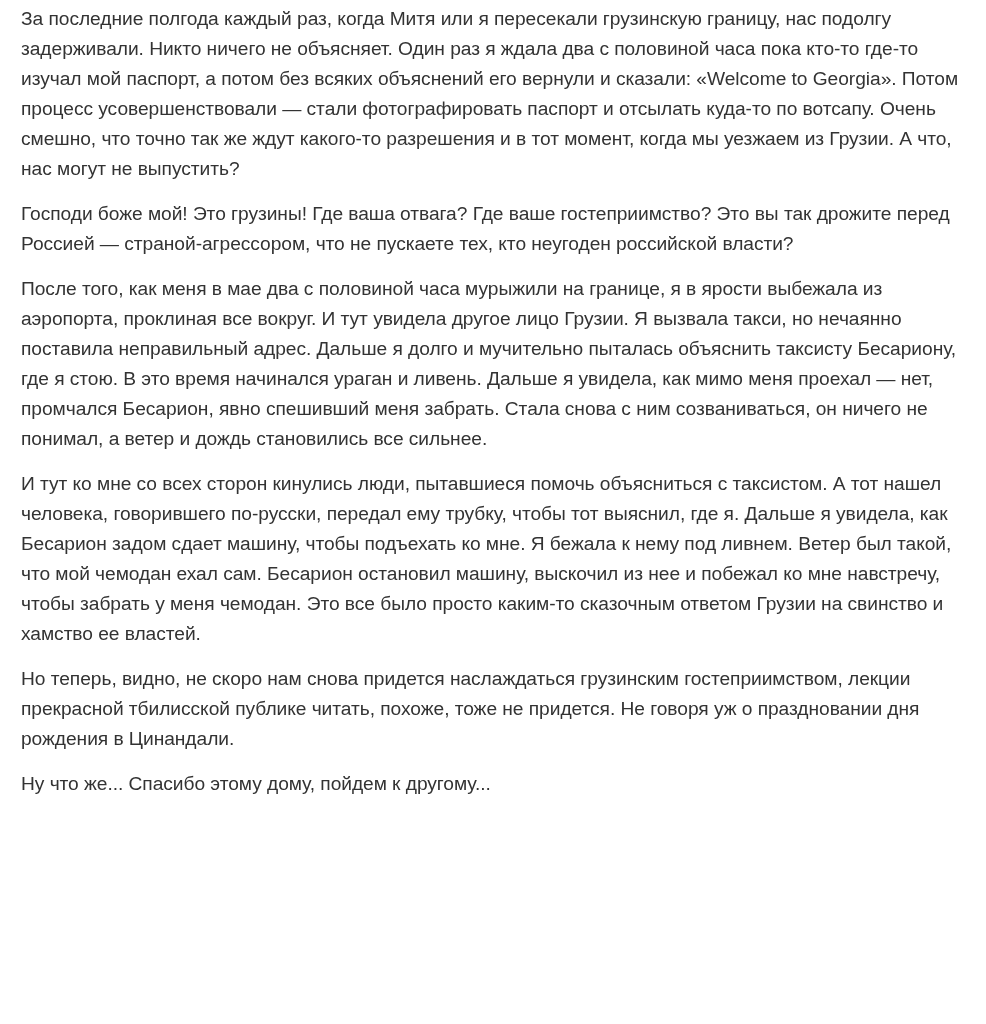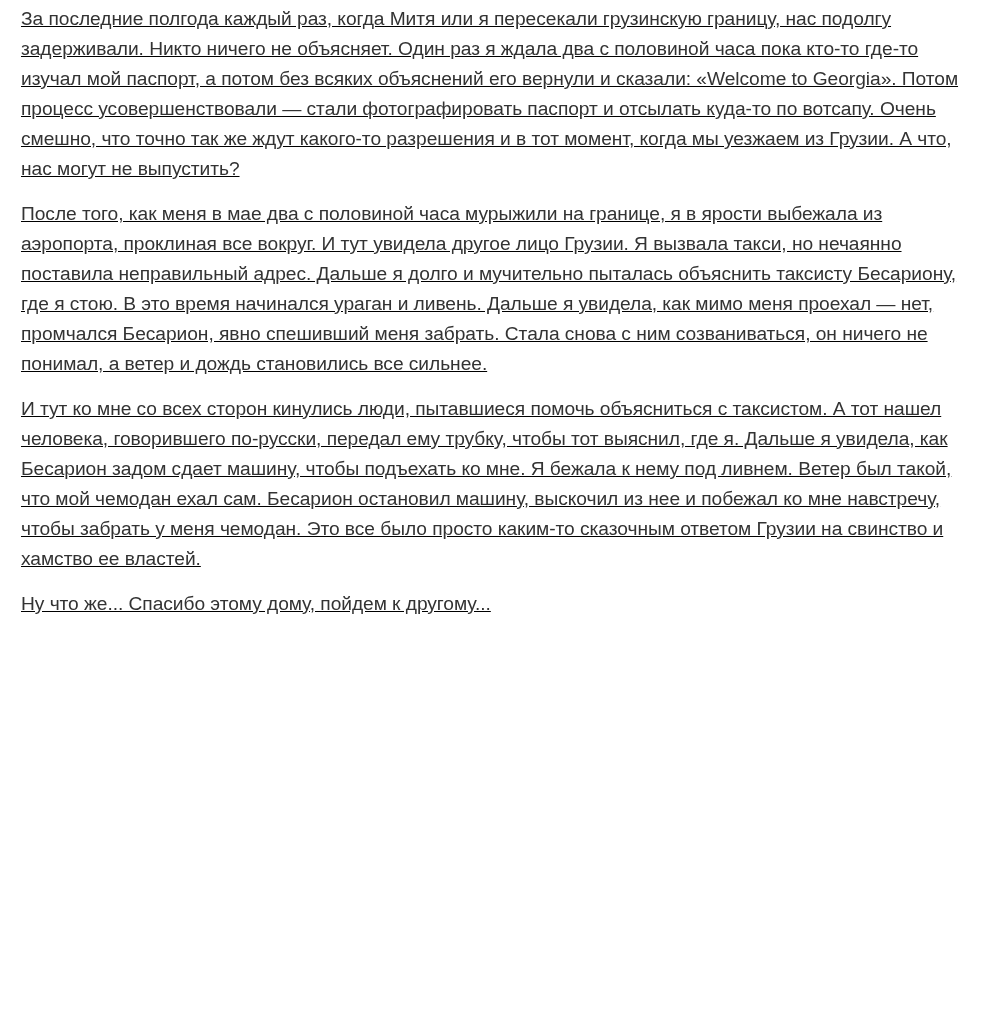--- a/index.html
+++ b/index.html
@@ -13,21 +13,20 @@
     height: 1024px;
     overflow: hidden;
     font-family: "Liberation Sans", "DejaVu Sans", sans-serif;
     -webkit-font-smoothing: antialiased;
   }
   .article {
     box-sizing: border-box;
     width: 986px;
     padding: 4px 21px 0 21px;
     background: #ffffff;
-    text-decoration: underline;
   }
   .article p {
     margin: 0 0 15px 0;
     color: #333333;
     font-size: 19.2px;
     line-height: 30px;
     font-weight: 400;
     letter-spacing: -0.05px;
     word-spacing: 0px;
     text-align: left;
@@ -35,16 +34,18 @@
   }
   .article p:last-child {
     margin-bottom: 8px;
   }
 </style>
 </head>
 <body>
 
 <div class="article">
   <p>За последние полгода каждый раз, когда Митя или я пересекали грузинскую границу, нас подолгу задерживали. Никто ничего не объясняет. Один раз я ждала два с половиной часа пока кто-то где-то изучал мой паспорт, а потом без всяких объяснений его вернули и сказали: «Welcome to Georgia». Потом процесс усовершенствовали — стали фотографировать паспорт и отсылать куда-то по вотсапу. Очень смешно, что точно так же ждут какого-то разрешения и в тот момент, когда мы уезжаем из Грузии. А что, нас могут не выпустить?</p>
+  <p>Господи боже мой! Это грузины! Где ваша отвага? Где ваше гостеприимство? Это вы так дрожите перед Россией — страной-агрессором, что не пускаете тех, кто неугоден российской власти?</p>
   <p>После того, как меня в мае два с половиной часа мурыжили на границе, я в ярости выбежала из аэропорта, проклиная все вокруг. И тут увидела другое лицо Грузии. Я вызвала такси, но нечаянно поставила неправильный адрес. Дальше я долго и мучительно пыталась объяснить таксисту Бесариону, где я стою. В это время начинался ураган и ливень. Дальше я увидела, как мимо меня проехал — нет, промчался Бесарион, явно спешивший меня забрать. Стала снова с ним созваниваться, он ничего не понимал, а ветер и дождь становились все сильнее.</p>
   <p>И тут ко мне со всех сторон кинулись люди, пытавшиеся помочь объясниться с таксистом. А тот нашел человека, говорившего по-русски, передал ему трубку, чтобы тот выяснил, где я. Дальше я увидела, как Бесарион задом сдает машину, чтобы подъехать ко мне. Я бежала к нему под ливнем. Ветер был такой, что мой чемодан ехал сам. Бесарион остановил машину, выскочил из нее и побежал ко мне навстречу, чтобы забрать у меня чемодан. Это все было просто каким-то сказочным ответом Грузии на свинство и хамство ее властей.</p>
+  <p>Но теперь, видно, не скоро нам снова придется наслаждаться грузинским гостеприимством, лекции прекрасной тбилисской публике читать, похоже, тоже не придется. Не говоря уж о праздновании дня рождения в Цинандали.</p>
   <p>Ну что же... Спасибо этому дому, пойдем к другому...</p>
 </div>
 
 </body></html>

